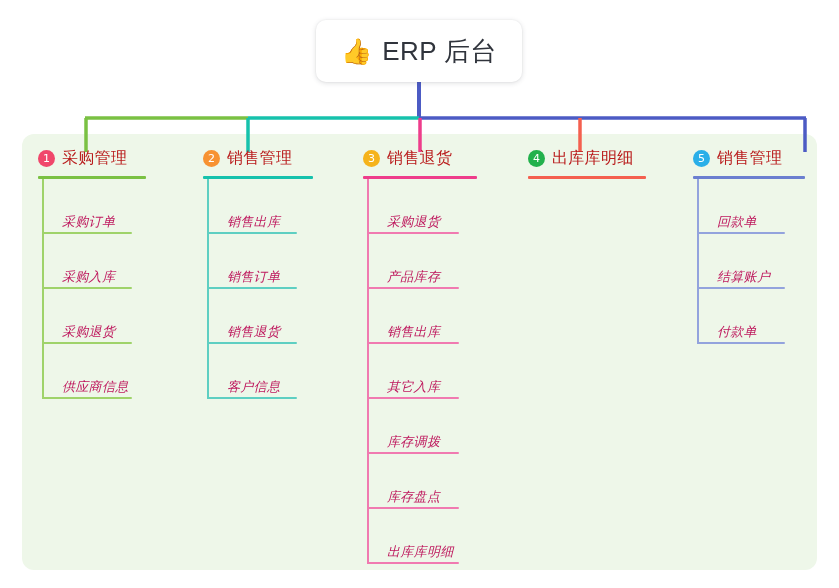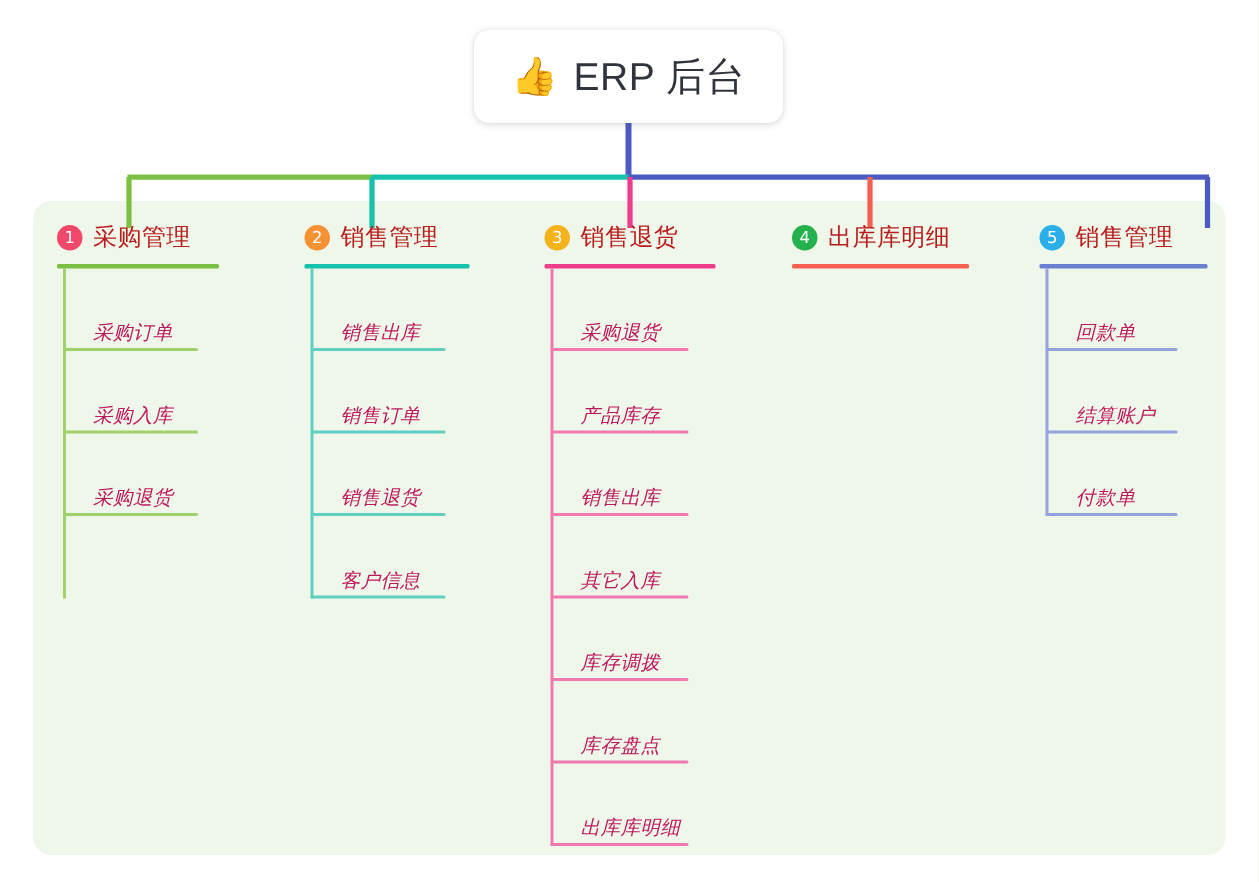--- a/index.html
+++ b/index.html
@@ -100,20 +100,24 @@
             <div class="leaf-rule" style="width: 90px; background: rgb(159, 211, 106);"></div>
           </div>
           <div class="leaf">
             <span class="leaf-label">采购入库</span>
             <div class="leaf-rule" style="width: 90px; background: rgb(159, 211, 106);"></div>
           </div>
           <div class="leaf">
             <span class="leaf-label">采购退货</span>
             <div class="leaf-rule" style="width: 90px; background: rgb(159, 211, 106);"></div>
           </div>
+          <div class="leaf">
+            <span class="leaf-label">供应商信息</span>
+            <div class="leaf-rule" style="width: 90px; background: rgb(159, 211, 106);"></div>
+          </div>
           <div class="spine" style="height: 220px; background: rgb(159, 211, 106);"></div>
         </div>
       </div>
       <div class="col" style="left: 203px;">
         <div class="col-head">
           <span class="badge" style="background: rgb(247, 146, 50);">2</span>
           <span class="col-title">销售管理</span>
         </div>
         <div class="head-rule" style="width: 110px; background: rgb(22, 194, 172);"></div>
         <div class="leaves">

